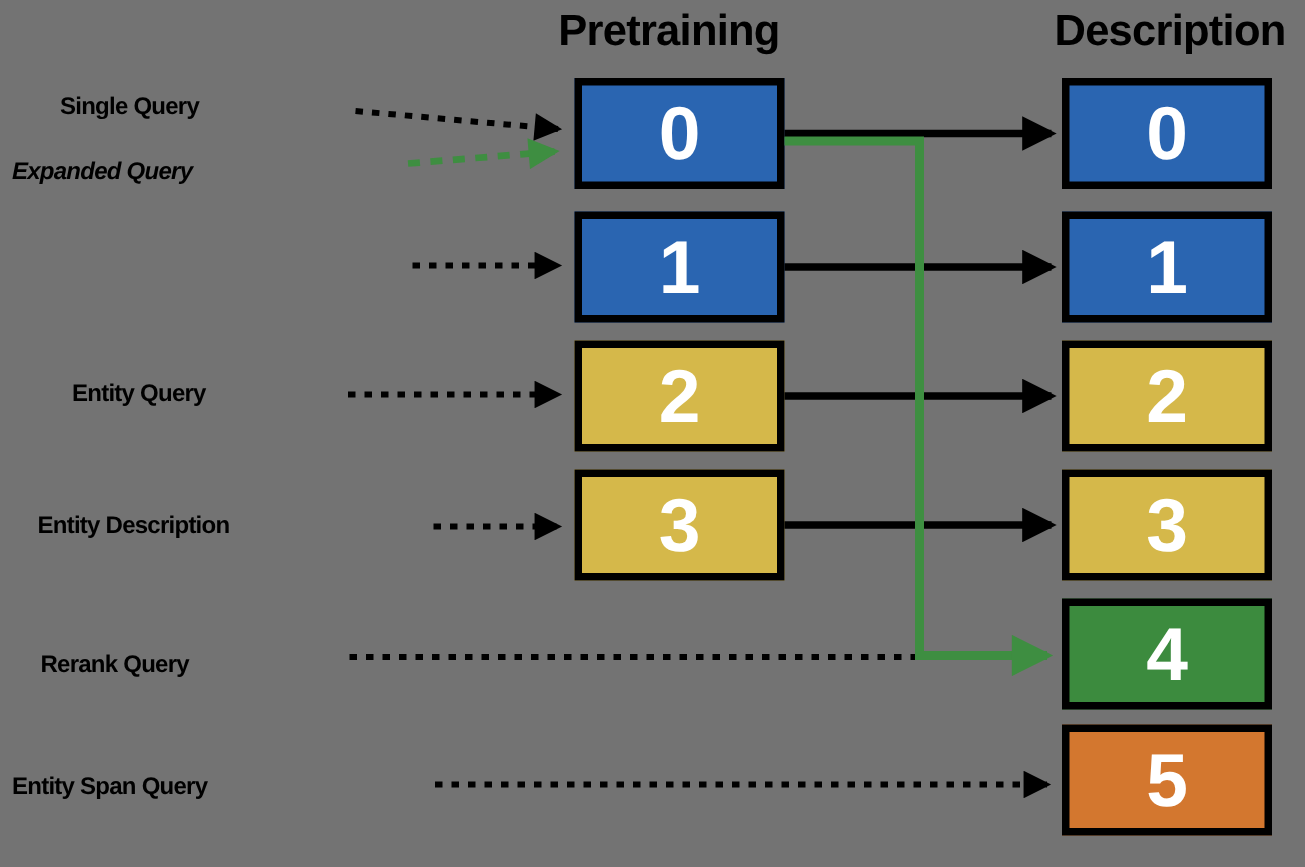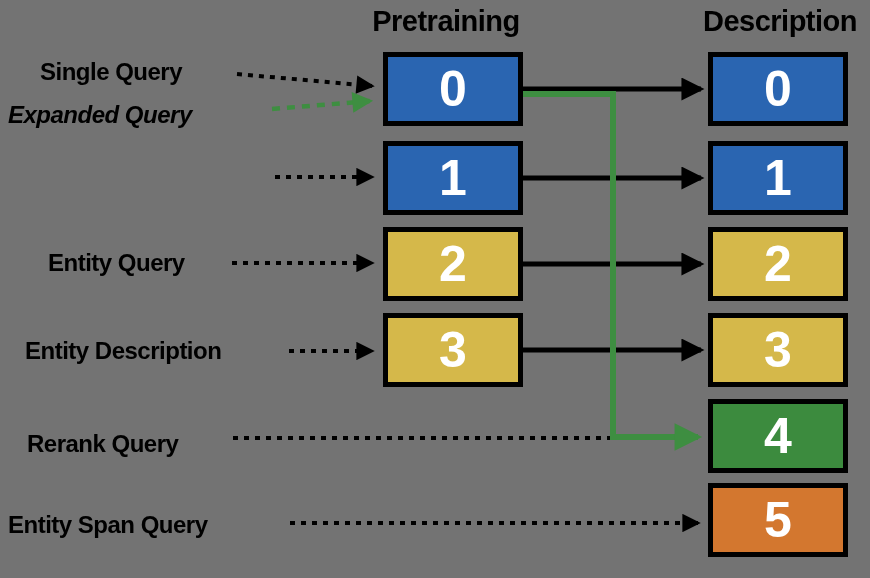--- a/index.html
+++ b/index.html
@@ -5,21 +5,21 @@
   html,body{margin:0;padding:0;background:#fff;}
   .canvas{
     position:relative;width:870px;height:578px;background:#737373;overflow:hidden;
     font-family:"Liberation Sans","DejaVu Sans",sans-serif;
   }
   .col-header{
     position:absolute;text-align:center;font-weight:bold;font-size:29px;color:#000;
     letter-spacing:-0.5px;white-space:nowrap;
   }
   .row-label{
-    position:absolute;font-weight:bold;font-size:24px;color:#000;
+    position:absolute;font-weight:bold;font-size:16px;color:#000;
     letter-spacing:-0.5px;white-space:nowrap;line-height:28px;
   }
   .box{
     position:absolute;width:140px;height:74px;box-sizing:border-box;
     border:5px solid #000;display:flex;align-items:center;justify-content:center;
     font-weight:bold;font-size:50px;color:var(--c-box-text,#fff);z-index:1;
   }
   .box.blue{background:var(--c-blue,#2a65b1);}
   .box.yellow{background:var(--c-yellow,#d5b84a);}
   .box.green{background:var(--c-green,#3c8b3e);}

